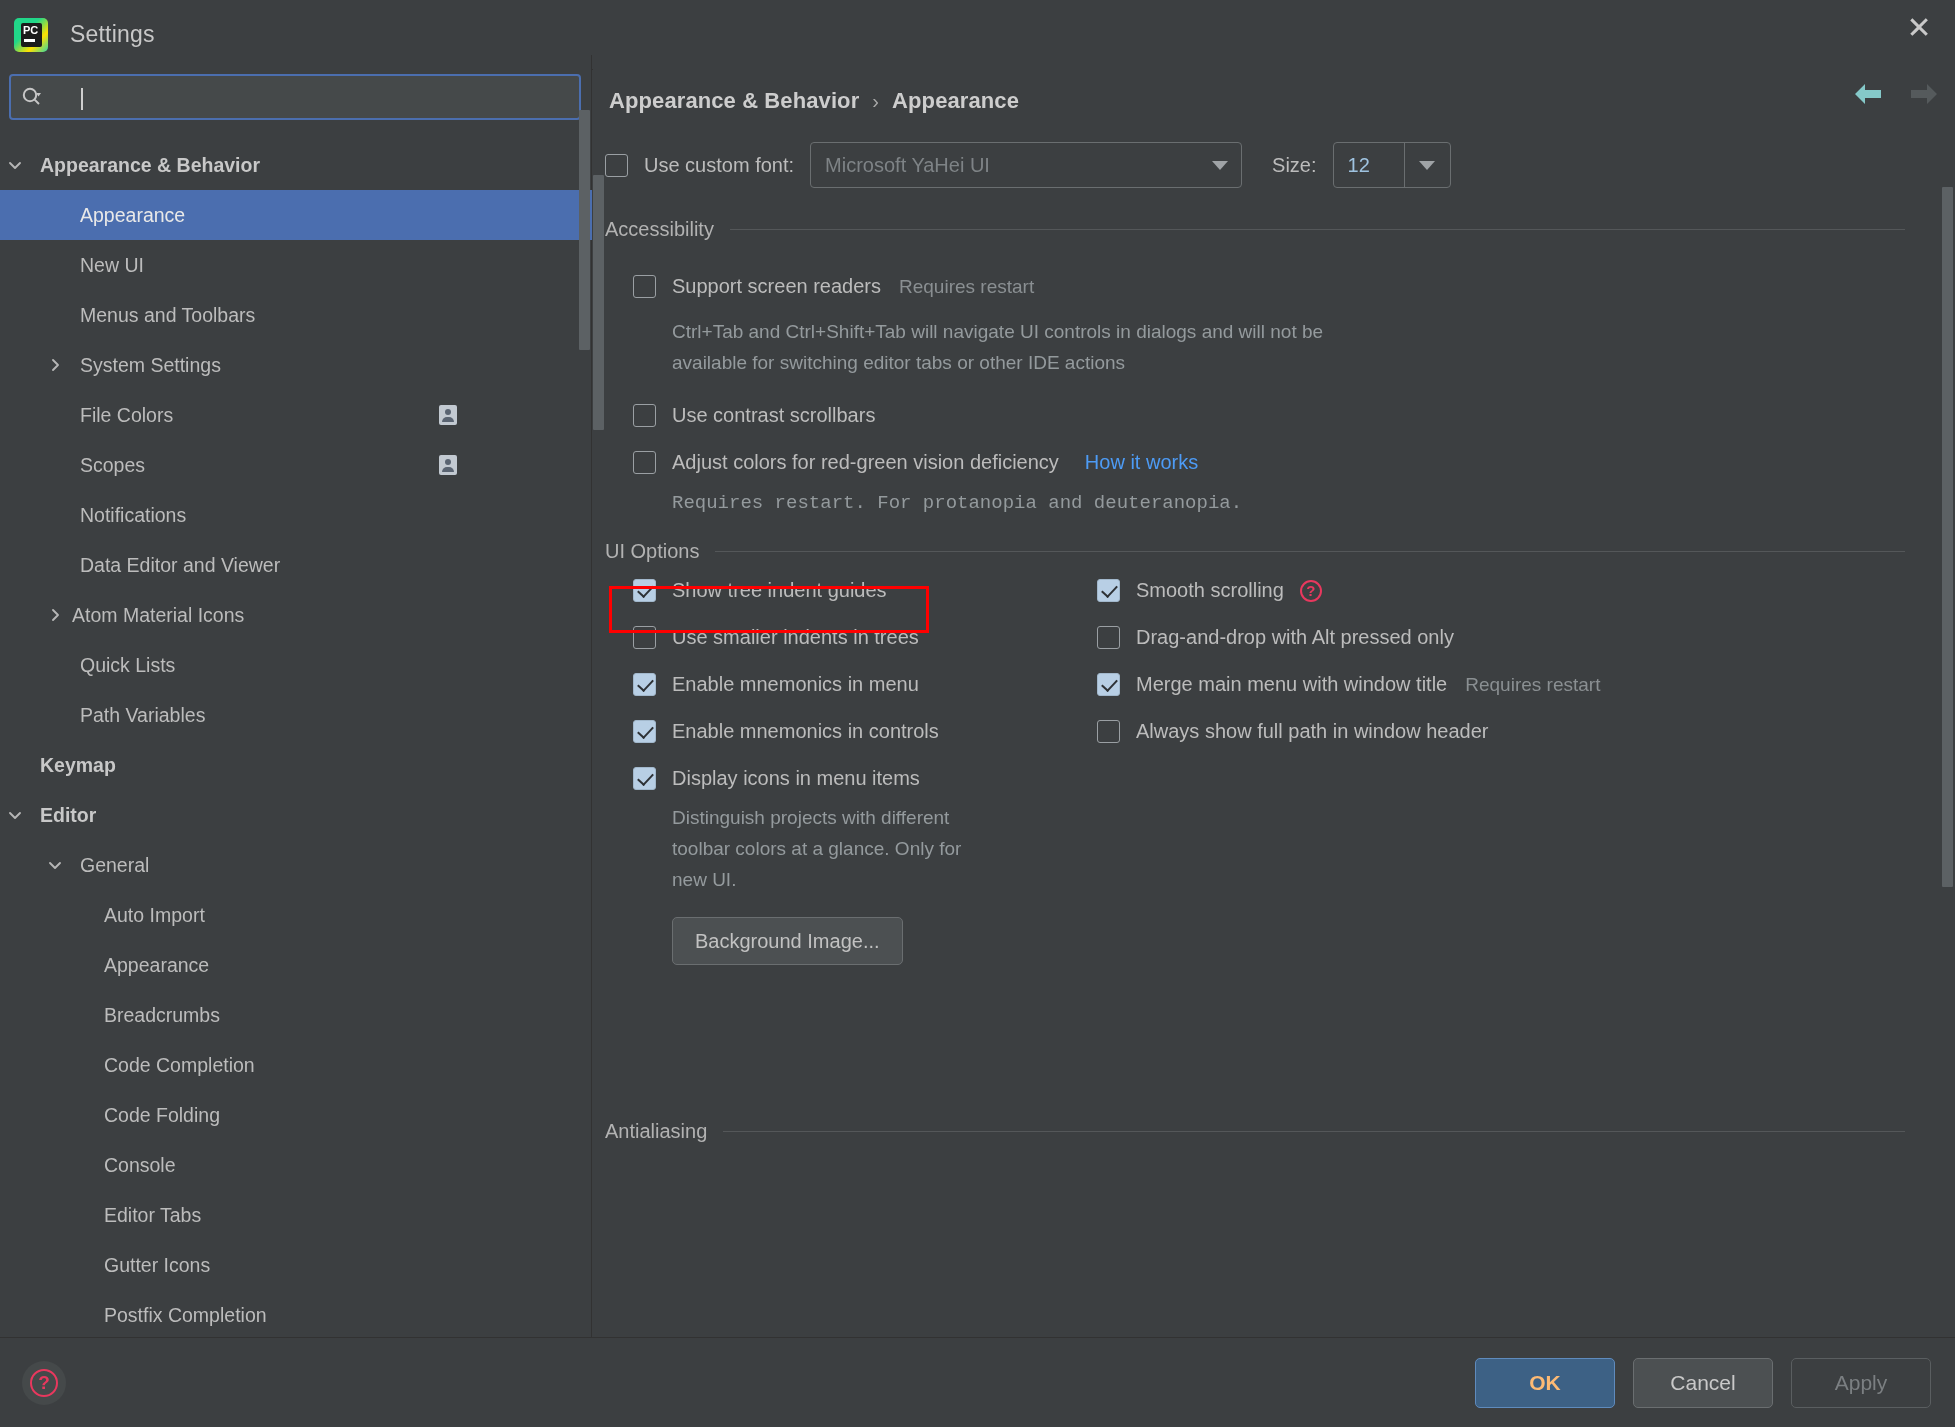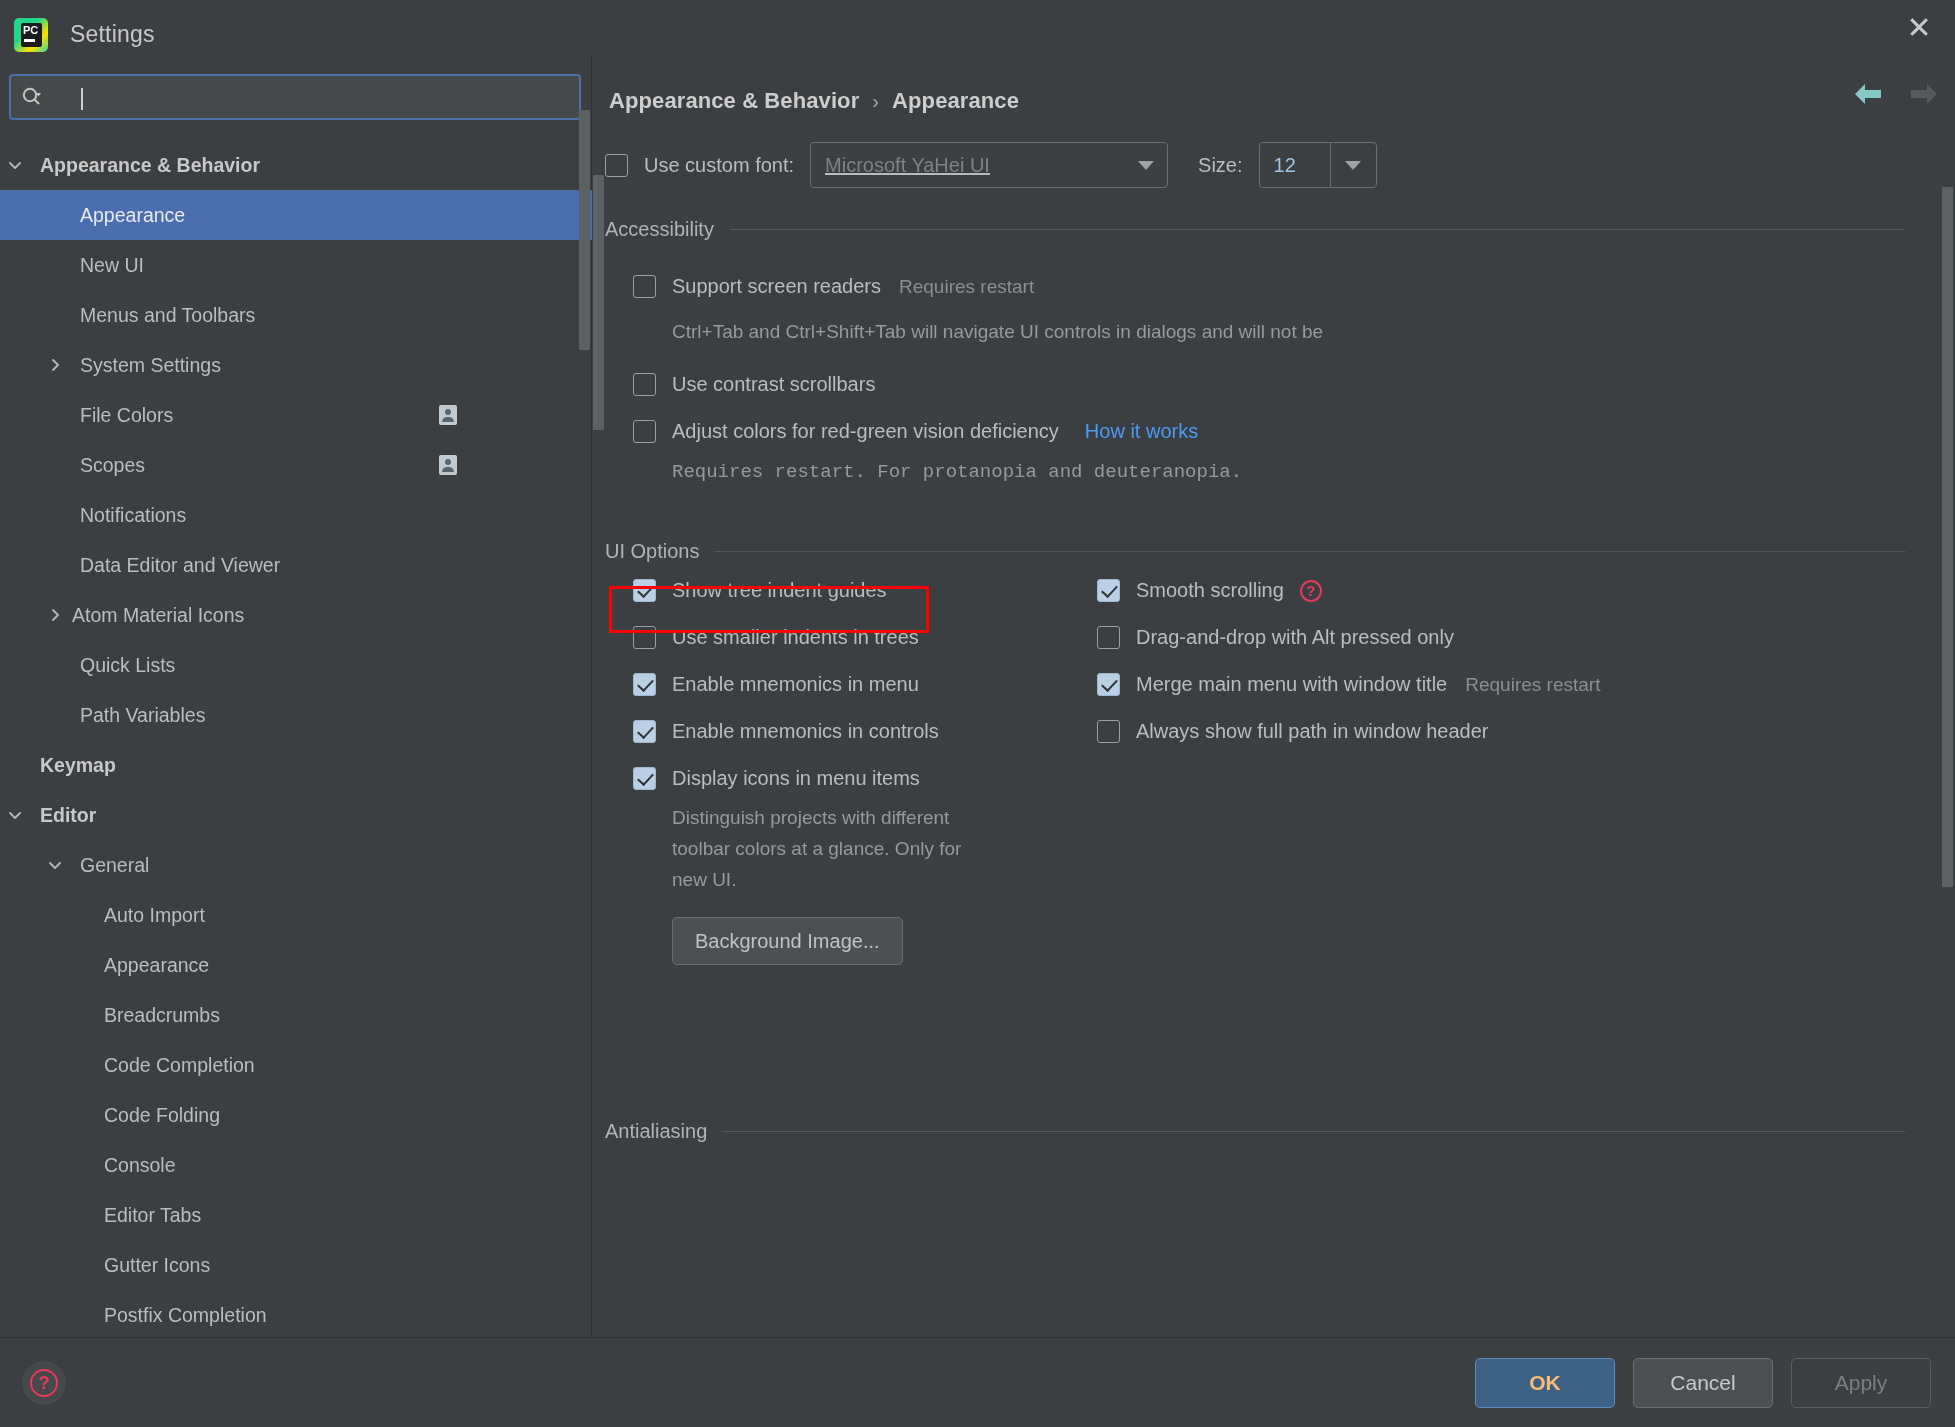--- a/index.html
+++ b/index.html
@@ -152,23 +152,23 @@
     content: ""; position: absolute; left: 7px; top: 2px;
     width: 7px; height: 13px; border: solid #2d3135;
     border-width: 0 2.5px 2.5px 0; transform: rotate(43deg);
   }
   .cb.disabled { background: #55595b; border-color: #6a6e70; }
   .cb.disabled::after { border-color: #9aa0a4; }
   .cb-label { margin-left: 16px; font-size: 20px; color: #bcbcbc; }
   .cb-label.dim { color: #8d9194; }
 
   .combo {
-    width: 358px; height: 46px; margin-left: 16px;
+    width: 432px; height: 46px; margin-left: 16px;
     background: #3c3f41; border: 1px solid #6a6e70; border-radius: 4px;
-    display: flex; align-items: center; position: relative; text-decoration: underline;
+    display: flex; align-items: center; position: relative;
   }
   .combo .val {
     padding-left: 14px; font-size: 20px; color: #7e8386;
   }
   .combo .arrow-btn {
     position: absolute; right: 0; top: 0; width: 44px; height: 100%;
     display: flex; align-items: center; justify-content: center;
     border-left: 1px solid transparent;
   }
   .tri-down {
@@ -473,20 +473,21 @@
       </div>
 
       <div style="margin-left:28px;margin-top:20px;">
         <div class="opt-row">
           <div class="cb"></div>
           <span class="cb-label">Support screen readers</span>
           <span class="opt-note">Requires restart</span>
         </div>
         <div style="margin-left:39px;margin-top:6px;">
           <div class="desc">Ctrl+Tab and Ctrl+Shift+Tab will navigate UI controls in dialogs and will not be</div>
+          <div class="desc">available for switching editor tabs or other IDE actions</div>
         </div>
         <div class="opt-row" style="margin-top:14px;">
           <div class="cb"></div>
           <span class="cb-label">Use contrast scrollbars</span>
         </div>
         <div class="opt-row">
           <div class="cb"></div>
           <span class="cb-label">Adjust colors for red-green vision deficiency</span>
           <span class="link">How it works</span>
         </div>

